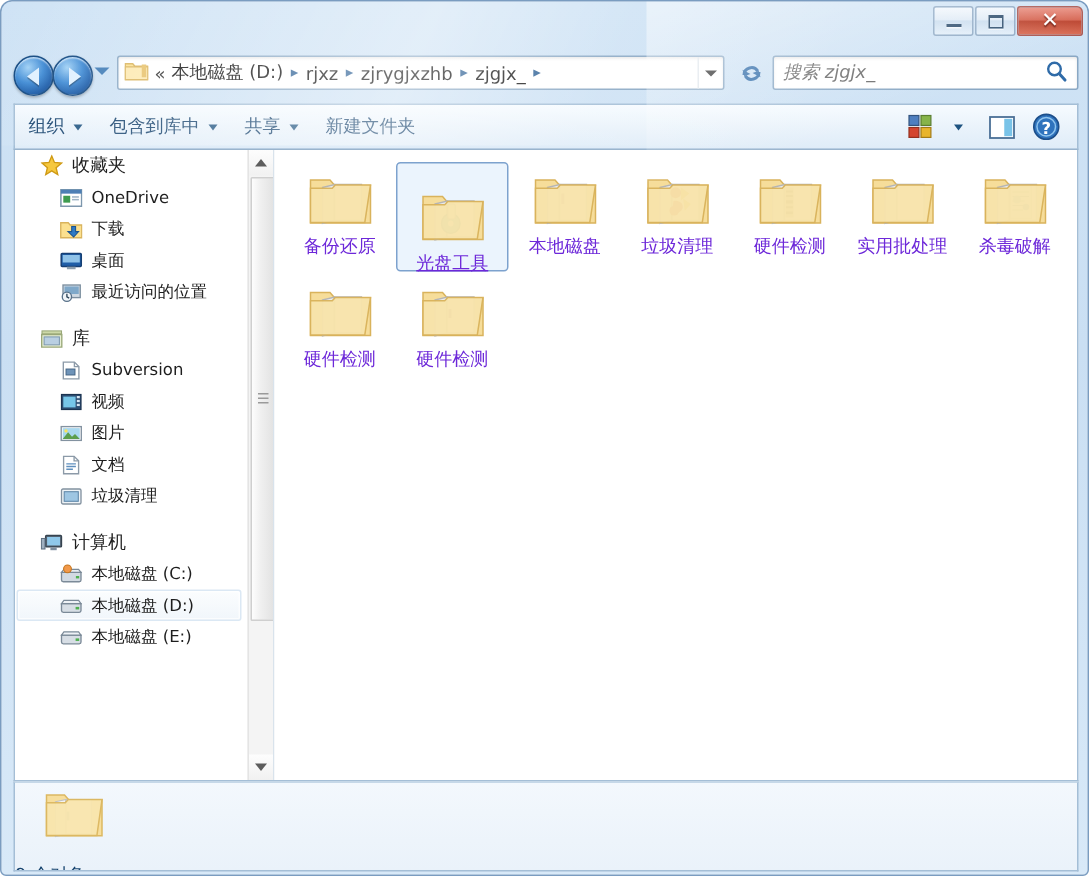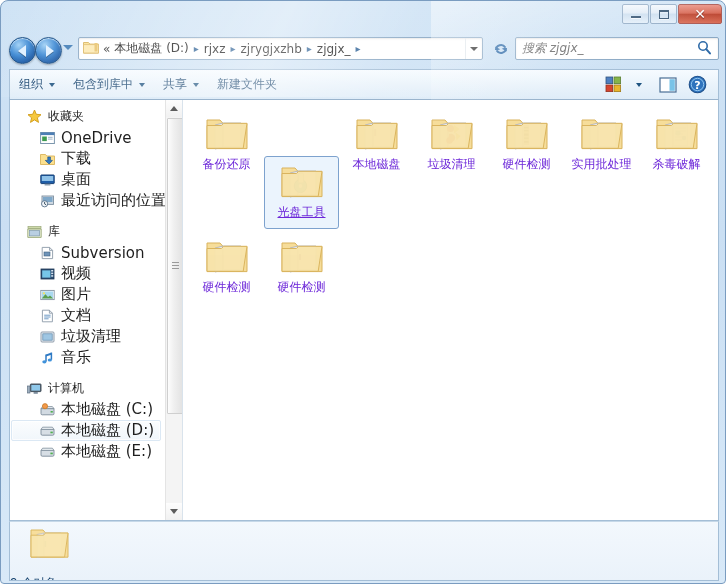--- a/index.html
+++ b/index.html
@@ -260,40 +260,39 @@
     width: 172px;
     flex: none;
     position: relative;
     background: #ffffff;
     border-right: 1px solid #d9e3ec;
     overflow: hidden;
   }
   #sidebar-scroll-content {
     position: absolute;
     left: 0; top: 0; width: 155px;
-    padding-top: 6px;
   }
   .nav-group {
     margin-bottom: 10px;
   }
   .nav-header {
     display: flex;
     align-items: center;
     height: 21px;
     padding-left: 17px;
     font-size: 12px;
     color: #1e1e1e;
     font-weight: normal;
   }
   .nav-item {
     display: flex;
     align-items: center;
     height: 21px;
     padding-left: 30px;
-    font-size: 15px;
+    font-size: 11px;
     color: #1e1e1e;
     white-space: nowrap;
   }
   .nav-item.selected {
     background: linear-gradient(to bottom, #fbfdfe 0%, #f1f6fb 100%);
     border-top: 1px solid #dbe8f4;
     border-bottom: 1px solid #dbe8f4;
     height: 19px;
     margin: 0 4px 0 1px;
     border-radius: 2px;
@@ -369,22 +368,21 @@
     flex-direction: column;
     align-items: center;
     padding-top: 4px;
     margin: 0 0 2px 0;
     position: relative;
   }
   .file-item.selected {
     background: #ebf4fd;
     border: 1px solid #7da2ce;
     border-radius: 3px;
-    padding-top: 3px;
-    margin-top: 48px;
+    padding-top: 14px;
   }
   .file-icon {
     width: 48px; height: 42px;
     position: relative;
     flex: none;
   }
   .file-label {
     margin-top: 3px;
     font-size: 12px;
     color: #6d28d9;
@@ -656,32 +654,20 @@
           </div>
           <div class="nav-item">
             <span class="nav-icon">
               <svg width="15" height="14" viewBox="0 0 15 14">
                 <rect x="1" y="2" width="13" height="10" rx="1" fill="#eef3f7" stroke="#8392a0" stroke-width="0.9"></rect>
                 <rect x="2.8" y="3.8" width="9.4" height="6.4" fill="#9ec6e3" stroke="#5f87a8" stroke-width="0.7"></rect>
               </svg>
             </span>
             <span>垃圾清理</span>
           </div>
-          <div class="nav-item">
-            <span class="nav-icon">
-              <svg width="15" height="14" viewBox="0 0 15 14">
-                <path d="M11.4 1.6 v7.2" stroke="#2f7ac4" stroke-width="1.5" fill="none"></path>
-                <path d="M6 3.4 v7.2" stroke="#2f7ac4" stroke-width="1.5" fill="none"></path>
-                <path d="M6 3.4 L11.4 1.6 v2.1 L6 5.5 z" fill="#2f7ac4"></path>
-                <ellipse cx="4.4" cy="10.8" rx="2.1" ry="1.6" fill="#3f92db"></ellipse>
-                <ellipse cx="9.8" cy="9" rx="2.1" ry="1.6" fill="#3f92db"></ellipse>
-              </svg>
-            </span>
-            <span>音乐</span>
-          </div>
         </div>
 
         <div class="nav-group">
           <div class="nav-header">
             <span class="nav-icon">
               <svg width="15" height="14" viewBox="0 0 15 14">
                 <rect x="3.4" y="2" width="10.6" height="7.6" rx="0.6" fill="#5b6b7b" stroke="#36434f" stroke-width="0.9"></rect>
                 <rect x="4.4" y="3" width="8.6" height="5.6" fill="#8fc8ea"></rect>
                 <rect x="0.6" y="4" width="2.4" height="7" fill="#9fb0c0" stroke="#5f7082" stroke-width="0.7"></rect>
                 <rect x="6.6" y="10" width="4.2" height="1.8" fill="#7e8e9e"></rect>

